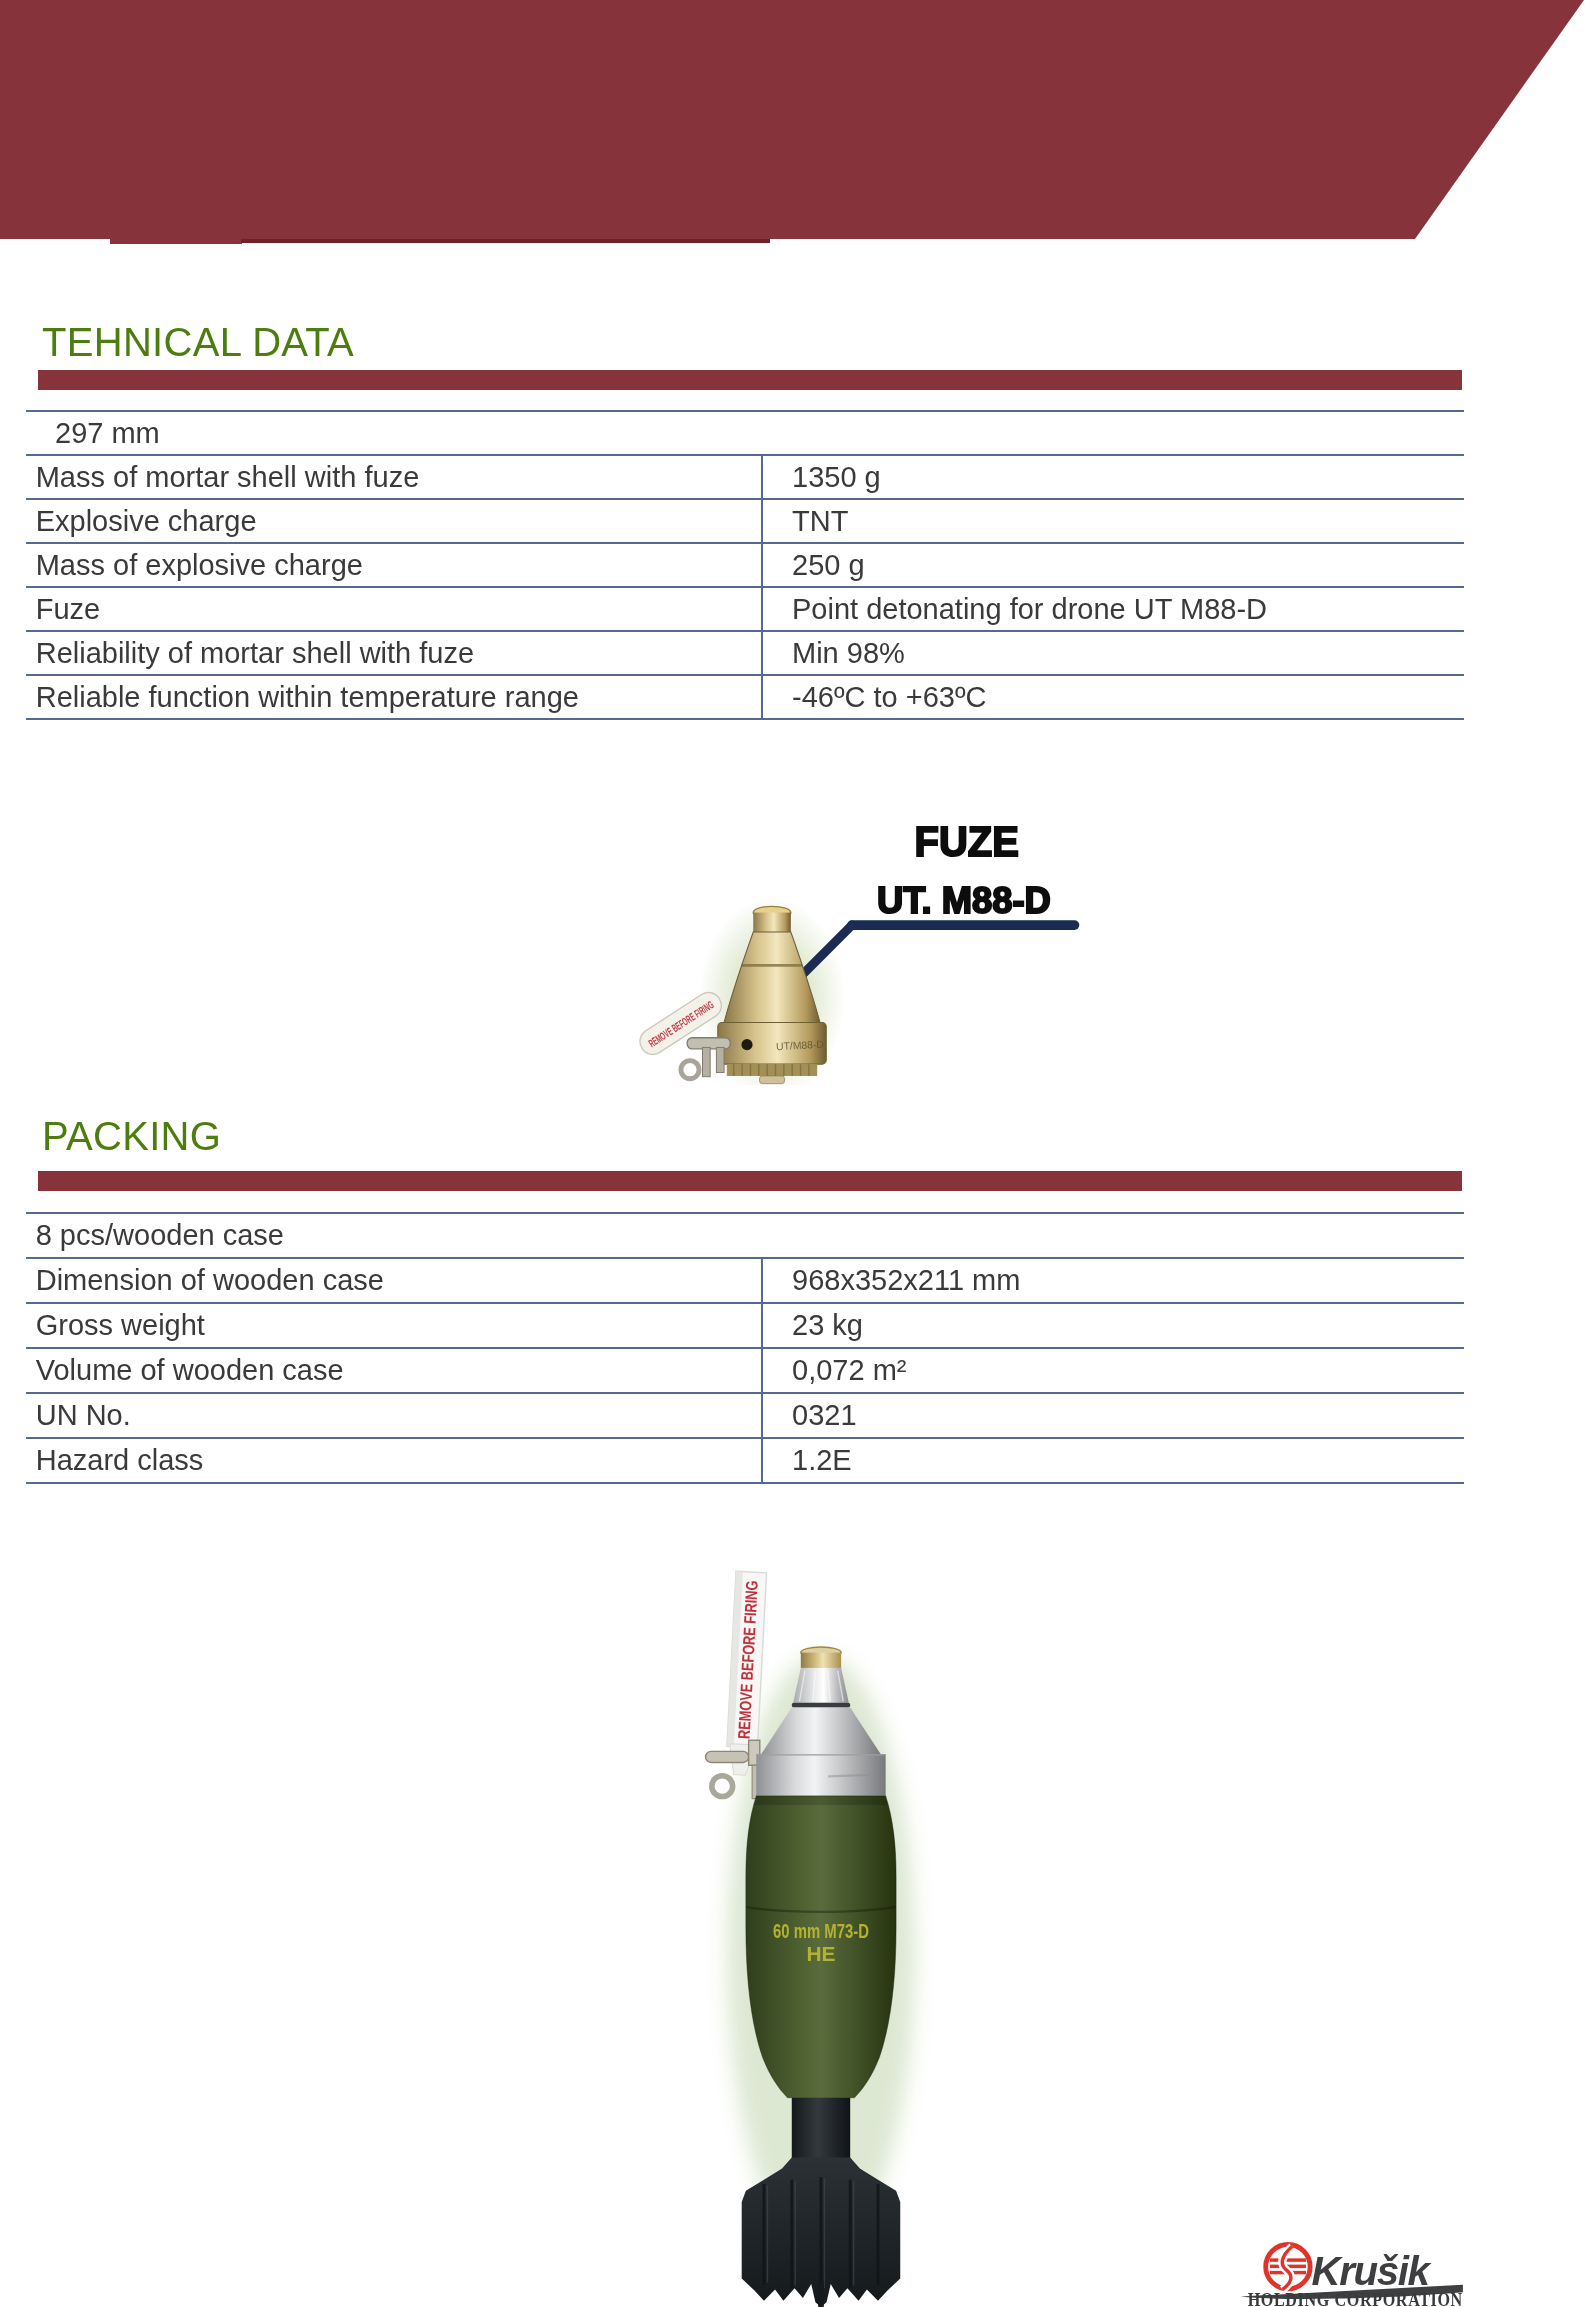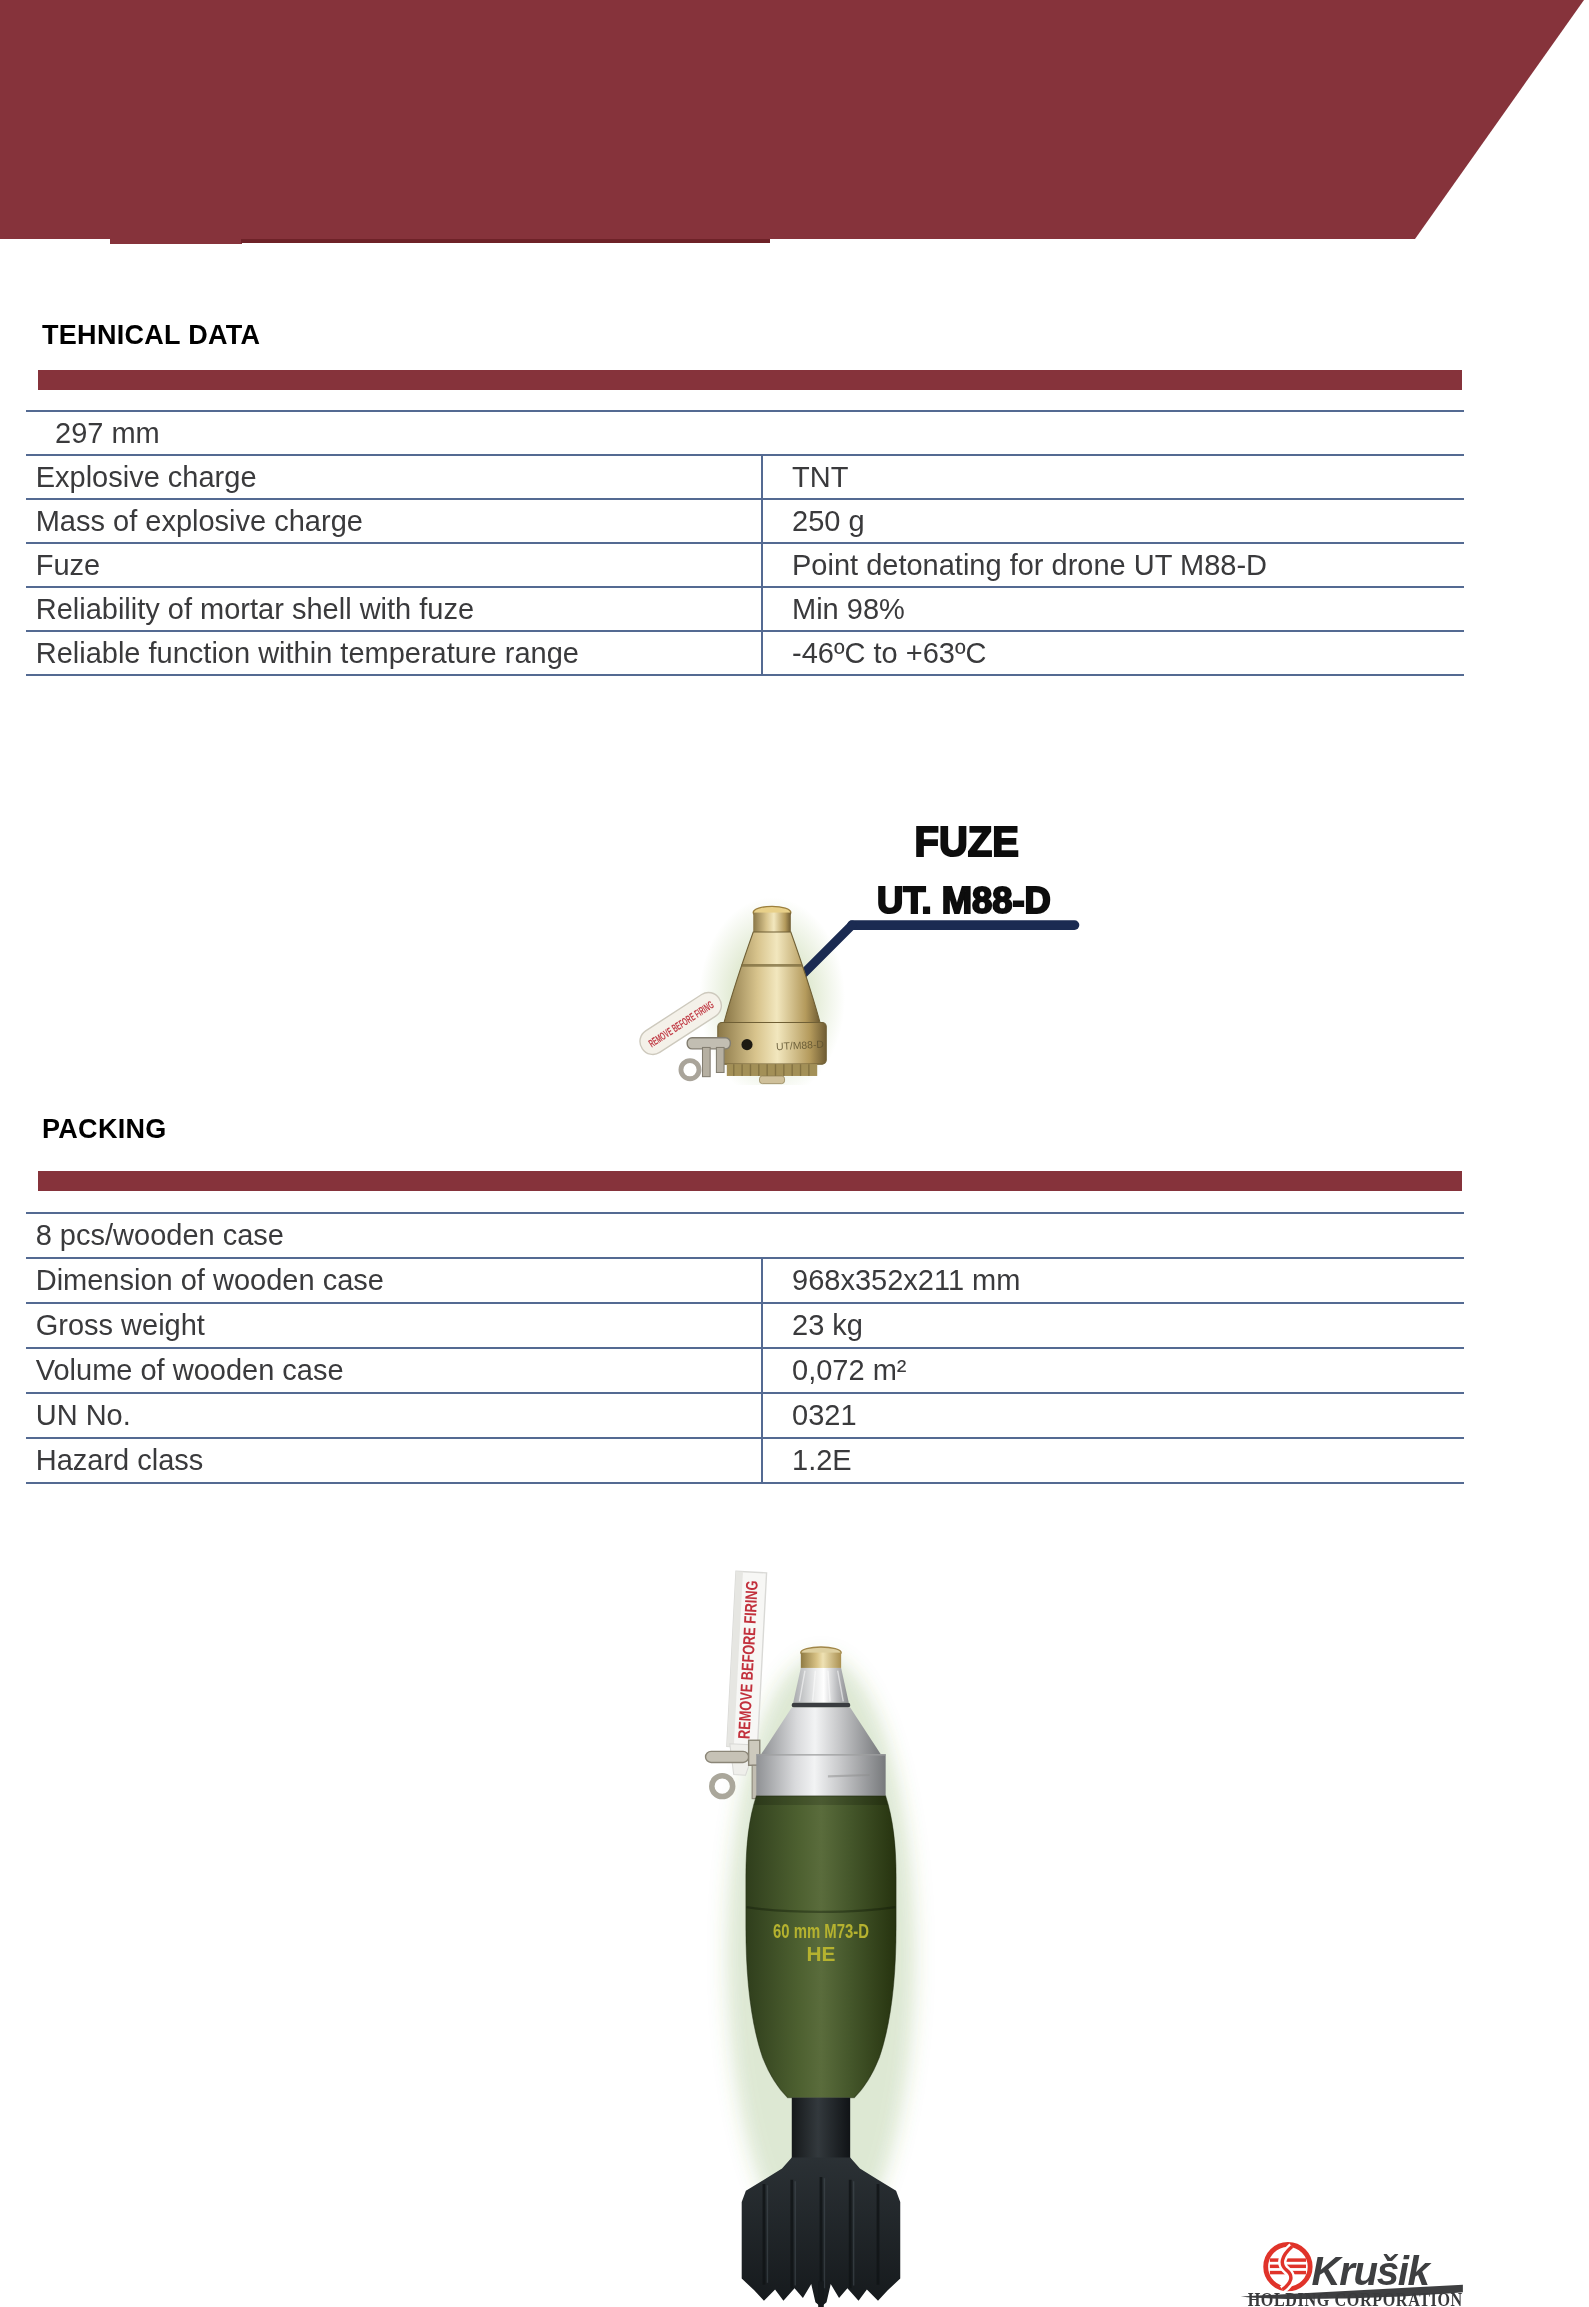--- a/index.html
+++ b/index.html
@@ -8,21 +8,21 @@
 
   
   .banner{position:absolute;left:0;top:0;width:1589px;height:239px;background:#86333B;
           clip-path:polygon(0 0,1584px 0,1415px 239px,0 239px);}
   .title{position:absolute;left:47px;top:29px;color:#ffffff;font-weight:bold;
          font-size:64px;line-height:81px;letter-spacing:0.3px;white-space:nowrap;}
   .banner-mark-a{position:absolute;left:110px;top:239px;width:132px;height:4.9px;background:#86333B;}
   .banner-mark-b{position:absolute;left:241px;top:239px;width:529px;height:3.5px;background:#6E2228;}
 
   
-  .sec-heading{position:absolute;left:42px;color:#000000;font-weight:bold;font-size:27px;
+  .sec-heading{position:absolute;left:42px;color:#4d7c0f;font-weight:normal;font-size:40px;
                letter-spacing:0.3px;white-space:nowrap;}
   .sec-bar{position:absolute;left:38px;width:1424px;height:19.5px;background:#86333B;}
 
   
   .dtable{position:absolute;left:26px;width:1438px;border-bottom:2.8px solid #546A92;}
   .trow{display:flex;border-top:2.8px solid #546A92;box-sizing:border-box;}
   .tech .trow{height:44px;}
   .pack .trow{height:45px;}
   .cell{display:flex;align-items:center;font-size:29px;color:#3A3A3C;box-sizing:border-box;}
   .lcell{width:737px;border-right:2.1px solid #546A92;padding-left:9.7px;}
@@ -43,20 +43,24 @@
   <div class="banner"></div>
   <div class="banner-mark-a"></div>
   <div class="banner-mark-b"></div>
 
   <div class="sec-heading" style="top:320px;">TEHNICAL DATA</div>
   <div class="sec-bar" style="top:370px;"></div>
 
   <div class="dtable tech" style="top:410px;">
     <div class="trow">
       <div class="cell vcell">297 mm</div>
+    </div>
+    <div class="trow">
+      <div class="cell lcell">Mass of mortar shell with fuze</div>
+      <div class="cell vcell">1350 g</div>
     </div>
     <div class="trow">
       <div class="cell lcell">Explosive charge</div>
       <div class="cell vcell">TNT</div>
     </div>
     <div class="trow">
       <div class="cell lcell">Mass of explosive charge</div>
       <div class="cell vcell">250 g</div>
     </div>
     <div class="trow">

